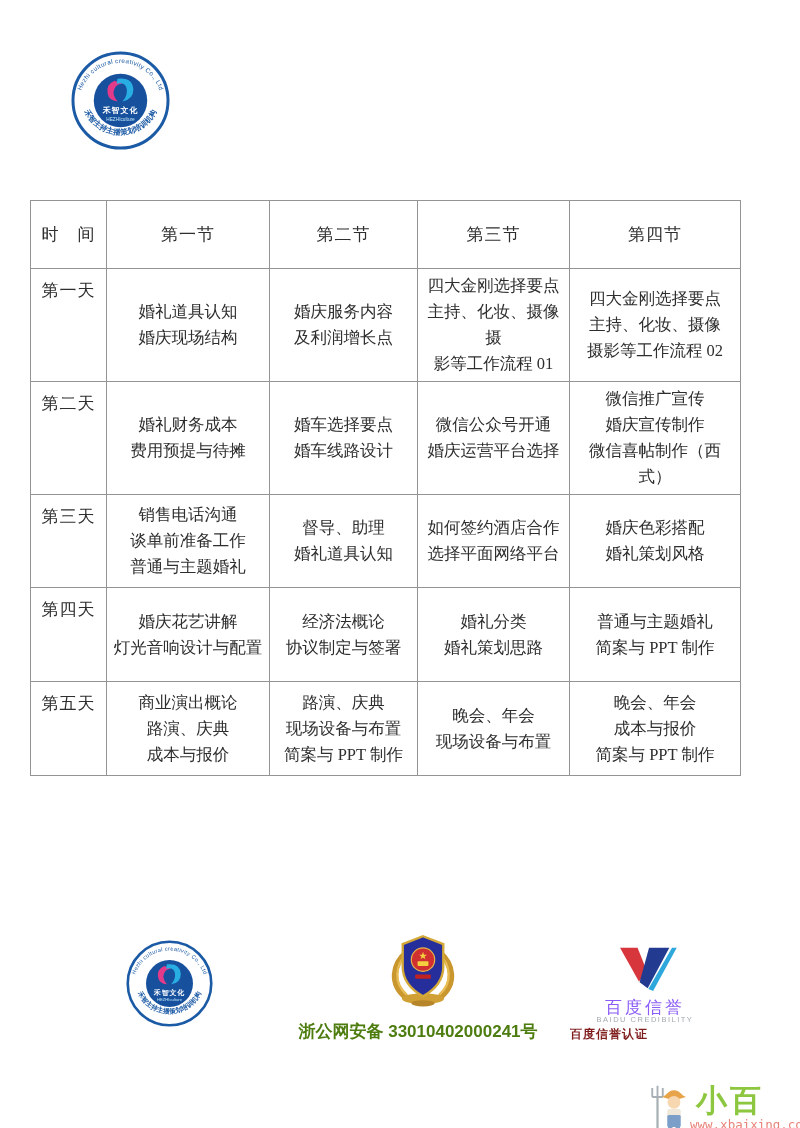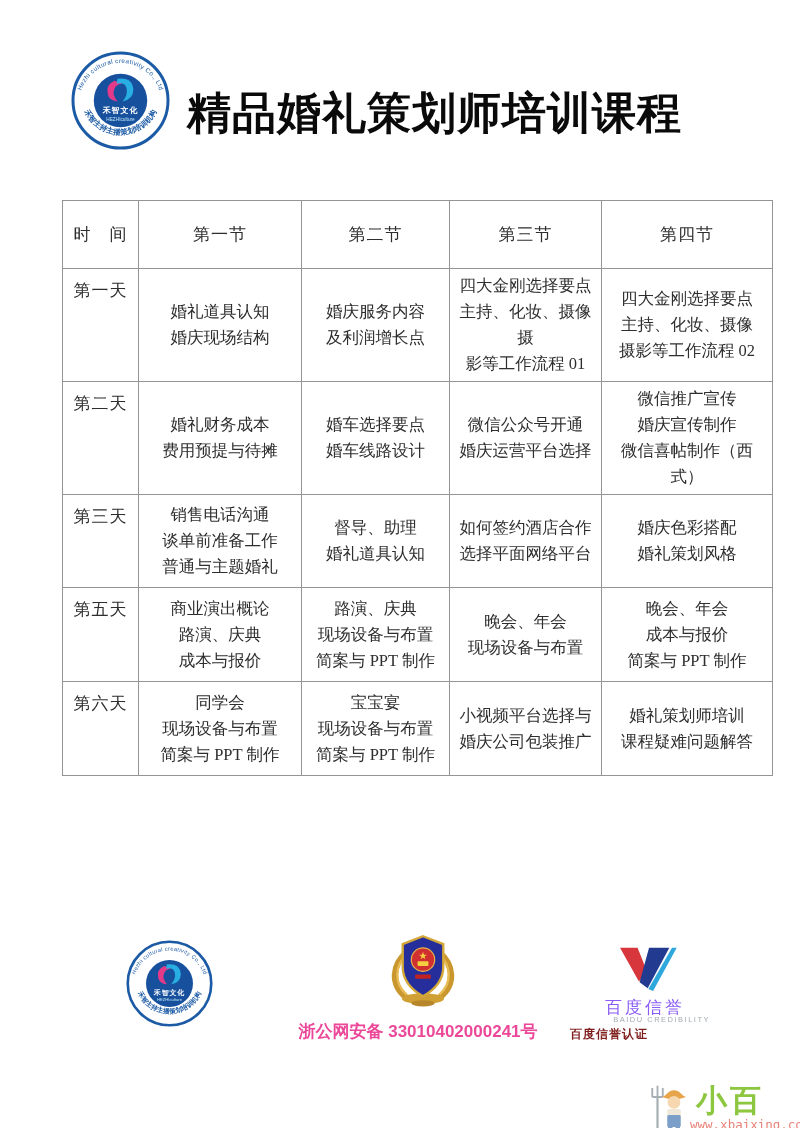--- a/index.html
+++ b/index.html
@@ -6,43 +6,43 @@
   html,body { background:#ffffff; }
   body { width:800px; height:1128px; position:relative; font-family:"Liberation Serif", serif; color:#2e2e2e; }
   .page { position:absolute; left:0; top:0; width:800px; height:1128px; background:#fff; overflow:hidden; }
 
   
   .logo-main { position:absolute; left:71px; top:51px; width:99px; height:99px; }
   .page-title { position:absolute; left:187px; top:84px; font-size:44px; font-weight:900;
                 color:#0a0a0a; letter-spacing:1px; white-space:nowrap; font-family:"Liberation Serif", serif; }
 
   
-  table.course { position:absolute; left:62px; top:200px; width:710px; border-collapse:collapse; table-layout:fixed; }
+  table.course { position:absolute; left:30px; top:200px; width:710px; border-collapse:collapse; table-layout:fixed; }
   table.course th, table.course td { border:1px solid #949494; text-align:center; font-weight:normal; color:#2e2e2e; }
   table.course th { height:68px; font-size:17px; letter-spacing:1px; }
   table.course td.cell { font-size:16.5px; line-height:26px; white-space:pre-line; vertical-align:middle; padding:4px 6px; }
   table.course td.day  { font-size:17px; vertical-align:top; padding-top:10px; letter-spacing:1px; }
   table.course tbody tr:nth-child(1){ height:103px; }
   table.course tbody tr:nth-child(2){ height:94px; }
   table.course tbody tr:nth-child(3){ height:93px; }
   table.course tbody tr:nth-child(4){ height:94px; }
   table.course tbody tr:nth-child(5){ height:94px; }
   table.course tbody tr:nth-child(6){ height:111px; }
 
   
   .logo-footer { position:absolute; left:126px; top:940px; width:87px; height:87px; }
   .copyright { position:absolute; left:38px; top:1025px; width:262px; text-align:center;
                font-family:"Liberation Sans", sans-serif; font-size:15px; font-weight:600; color:#4c4c4c; }
   .badge { position:absolute; left:384px; top:928px; width:78px; height:82px; }
   .police-record { position:absolute; left:296px; top:1020px; width:244px; text-align:center;
-                   font-family:"Liberation Sans", sans-serif; font-size:17px; font-weight:700; color:#ec4899; }
+                   font-family:"Liberation Sans", sans-serif; font-size:17px; font-weight:700; color:#4d7c0f; }
   .baidu-logo { position:absolute; left:611px; top:941px; width:68px; height:54px; }
   .baidu-cn { position:absolute; left:580px; top:996px; width:130px; text-align:center;
               font-family:"Liberation Sans", sans-serif; font-size:17px; letter-spacing:3px; color:#8b5cf6; }
-  .baidu-en { position:absolute; left:580px; top:1015px; width:130px; text-align:right;
+  .baidu-en { position:absolute; left:580px; top:1015px; width:130px; text-align:center;
               font-family:"Liberation Sans", sans-serif; font-size:7.5px; letter-spacing:1.5px; color:#a3abb0; }
   .baidu-cert { position:absolute; left:570px; top:1026px; width:150px; 
                 font-family:"Liberation Sans", sans-serif; font-size:12px; font-weight:700; letter-spacing:1px; color:#7f1d1d; }
 
   
   .watermark { position:absolute; left:648px; top:1060px; width:150px; height:64px;margin-top:20px; }
   .farmer { position:absolute; left:0; top:2px; width:46px; height:60px; }
   .wm-name { position:absolute; left:48px; top:0; width:100px; font-family:"Liberation Sans", sans-serif;
              font-size:31px; font-weight:700; letter-spacing:3px; color:#8dc63f; }
   .wm-url { position:absolute; left:42px; top:37px; width:108px; font-family:"DejaVu Sans Mono", monospace;
@@ -67,21 +67,20 @@
     <text font-size="7.6" font-weight="bold" fill="#1b5aa5">
       <textPath href="#arcBotA" startOffset="50%" text-anchor="middle">禾智主持主播策划培训机构</textPath>
     </text>
     <circle cx="50" cy="50" r="27" fill="#17519e"></circle>
     <path d="M44,30 Q35,34 37,43 Q38,50 47,51 Q41,44 44,38 Q46,33 52,33 Z" fill="#e43a8a"></path>
     <path d="M47,28 Q62,26 63,39 Q63,49 52,51 Q58,44 56,37 Q54,31 46,33 Z" fill="#29aee3"></path>
     <text x="50" y="63" text-anchor="middle" font-size="8" font-weight="bold" fill="#ffffff" letter-spacing="1">禾智文化</text>
     <text x="50" y="70.5" text-anchor="middle" font-size="4.8" fill="#bfe6f7">HEZHIculture</text>
   </svg>
 
-  <h1 class="page-title">精品婚礼策划师培训课程</h1>
 
   <table class="course">
     <colgroup>
       <col style="width:76px">
         <col style="width:163px">
         <col style="width:148px">
         <col style="width:152px">
         <col style="width:171px">
     </colgroup>
     <thead>
@@ -125,45 +124,43 @@
 谈单前准备工作
 普通与主题婚礼</td>
           <td class="cell">督导、助理
 婚礼道具认知</td>
           <td class="cell">如何签约酒店合作
 选择平面网络平台</td>
           <td class="cell">婚庆色彩搭配
 婚礼策划风格</td>
         </tr>
         <tr>
+          <td class="day">第四天</td>
+          <td class="cell">婚庆花艺讲解
+灯光音响设计与配置</td>
+          <td class="cell">经济法概论
+协议制定与签署</td>
+          <td class="cell">婚礼分类
+婚礼策划思路</td>
+          <td class="cell">普通与主题婚礼
+简案与 PPT 制作</td>
+        </tr>
+        <tr>
           <td class="day">第五天</td>
           <td class="cell">商业演出概论
 路演、庆典
 成本与报价</td>
           <td class="cell">路演、庆典
 现场设备与布置
 简案与 PPT 制作</td>
           <td class="cell">晚会、年会
 现场设备与布置</td>
           <td class="cell">晚会、年会
 成本与报价
 简案与 PPT 制作</td>
-        </tr>
-        <tr>
-          <td class="day">第六天</td>
-          <td class="cell">同学会
-现场设备与布置
-简案与 PPT 制作</td>
-          <td class="cell">宝宝宴
-现场设备与布置
-简案与 PPT 制作</td>
-          <td class="cell">小视频平台选择与
-婚庆公司包装推广</td>
-          <td class="cell">婚礼策划师培训
-课程疑难问题解答</td>
         </tr>
       </tbody>
   </table>
 
   <svg class="logo-footer" viewBox="0 0 100 100">
     <circle cx="50" cy="50" r="48" fill="#ffffff" stroke-width="3" stroke="#1b5aa5"></circle>
     <defs>
       <path id="arcTopB" d="M 8,54 A 42,42 0 0 1 92,54" fill="none"></path>
       <path id="arcBotB" d="M 12,57 A 40,40 0 0 0 88,57" fill="none"></path>
     </defs>

